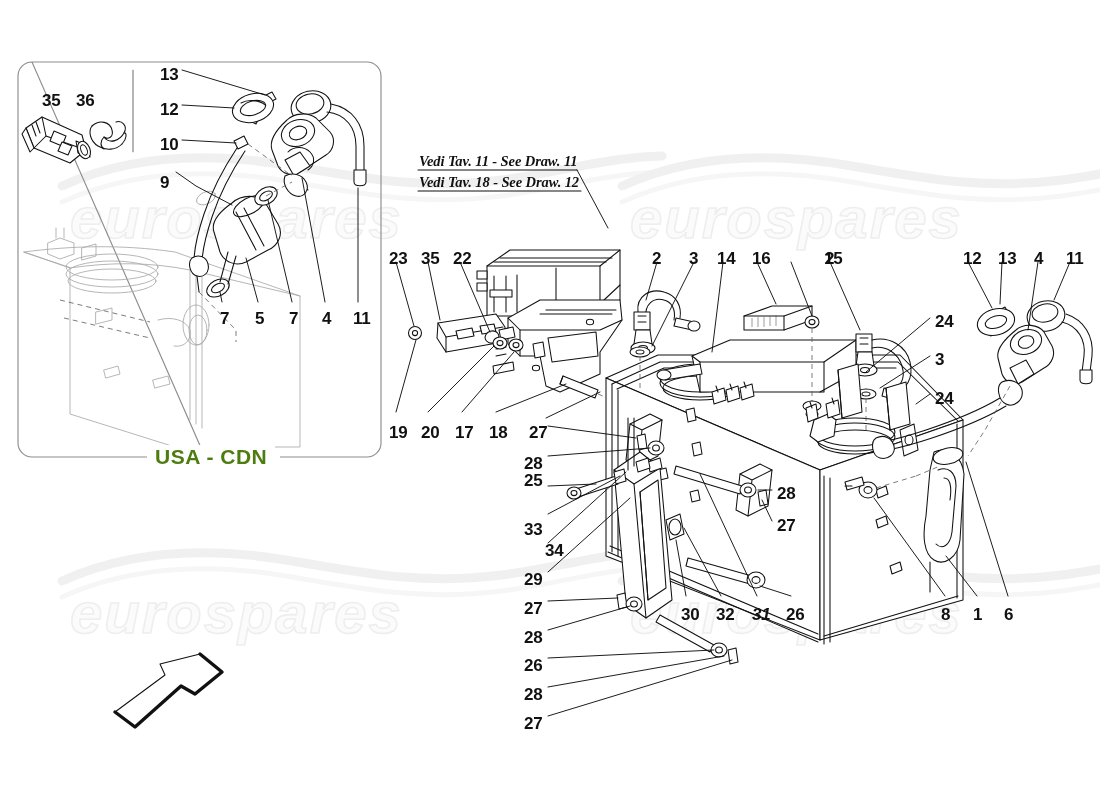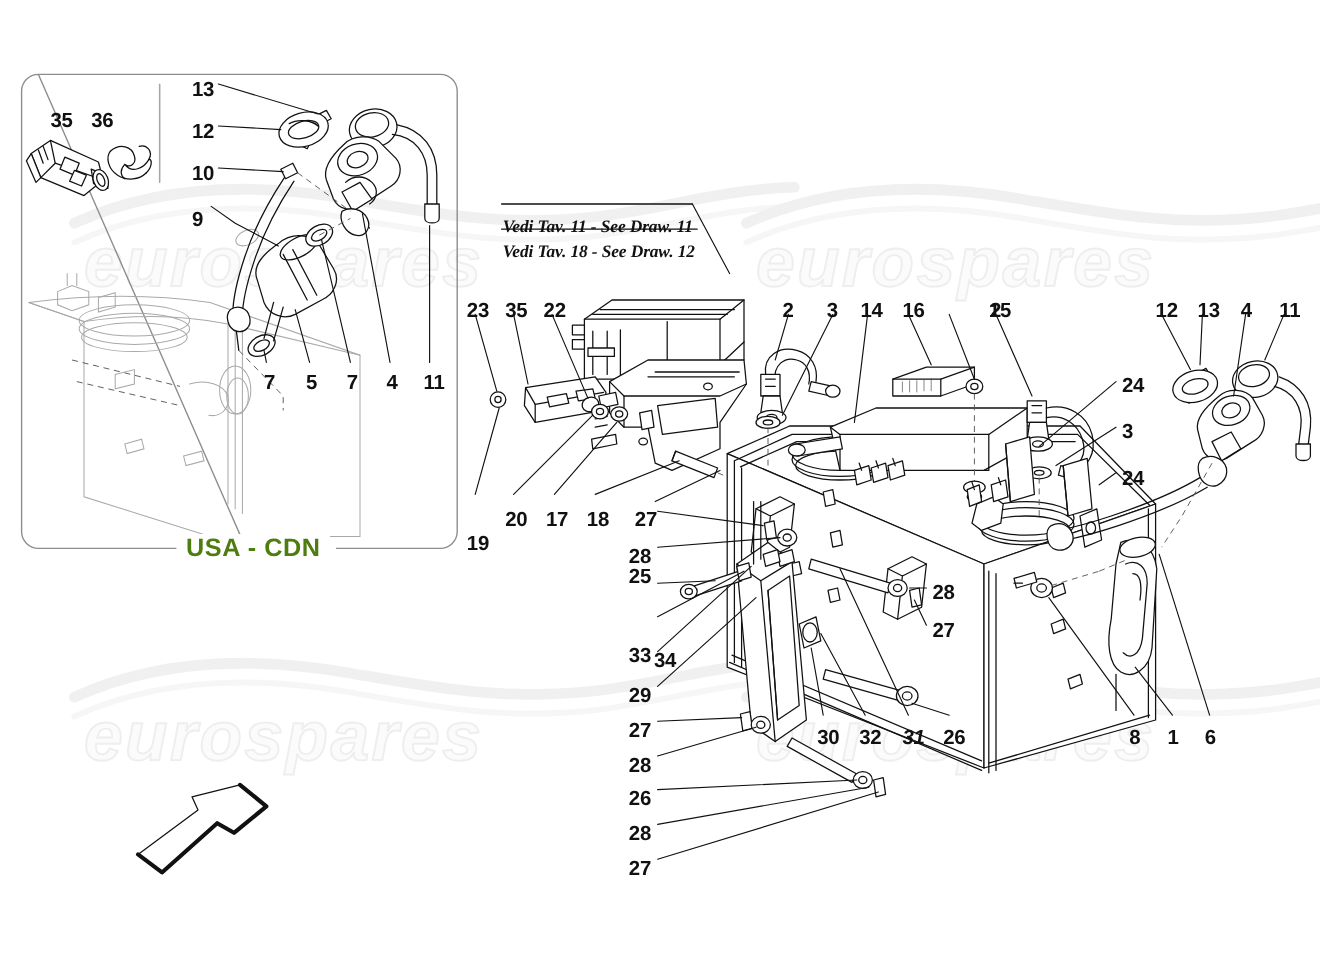--- a/index.html
+++ b/index.html
@@ -12,21 +12,21 @@
   #stage svg{position:absolute;left:0;top:0;}
   .wm-layer{position:absolute;left:0;top:0;width:1100px;height:800px;pointer-events:none;}
   .num{
     position:absolute;font-family:"Liberation Sans",sans-serif;
     font-weight:bold;font-size:17px;color:#111;line-height:1;
     letter-spacing:-0.2px;white-space:nowrap;
   }
   .cap{
     position:absolute;font-family:"Liberation Serif",serif;
     font-style:italic;font-weight:bold;font-size:14.5px;color:#111;
-    white-space:nowrap;letter-spacing:-0.1px;margin-top:28px;
+    white-space:nowrap;letter-spacing:-0.1px;
   }
   .usacdn{
     position:absolute;font-family:"Liberation Sans",sans-serif;
     font-weight:bold;font-size:21px;color:#4d7c0f;white-space:nowrap;
     letter-spacing:0.5px;background:#fff;padding:0 8px;
   }
 </style>
 </head>
 <body>
 
@@ -543,28 +543,28 @@
       <div class="num" style="left: 752px; top: 250px;">16</div>
       <div class="num" style="left: 824px; top: 250px;">15</div>
       <div class="num" style="left: 825px; top: 250px;">2</div>
       <div class="num" style="left: 963px; top: 250px;">12</div>
       <div class="num" style="left: 998px; top: 250px;">13</div>
       <div class="num" style="left: 1034px; top: 250px;">4</div>
       <div class="num" style="left: 1066px; top: 250px;">11</div>
       <div class="num" style="left: 935px; top: 313px;">24</div>
       <div class="num" style="left: 935px; top: 351px;">3</div>
       <div class="num" style="left: 935px; top: 390px;">24</div>
-      <div class="num" style="left: 389px; top: 424px; margin-top: 20px;">19</div>
+      <div class="num" style="left: 389px; top: 424px;">19</div>
       <div class="num" style="left: 421px; top: 424px;">20</div>
       <div class="num" style="left: 455px; top: 424px;">17</div>
       <div class="num" style="left: 489px; top: 424px;">18</div>
       <div class="num" style="left: 529px; top: 424px;">27</div>
       <div class="num" style="left: 524px; top: 455px;">28</div>
       <div class="num" style="left: 524px; top: 472px; text-align: right;">25</div>
-      <div class="num" style="left: 524px; top: 538px;">33</div>
+      <div class="num" style="left: 524px; top: 521px;">33</div>
       <div class="num" style="left: 524px; top: 542px; margin-left: 21px;">34</div>
       <div class="num" style="left: 524px; top: 571px;">29</div>
       <div class="num" style="left: 524px; top: 600px;">27</div>
       <div class="num" style="left: 524px; top: 629px;">28</div>
       <div class="num" style="left: 524px; top: 657px;">26</div>
       <div class="num" style="left: 524px; top: 686px;">28</div>
       <div class="num" style="left: 524px; top: 715px;">27</div>
       <div class="num" style="left: 777px; top: 485px;">28</div>
       <div class="num" style="left: 777px; top: 517px;">27</div>
       <div class="num" style="left: 681px; top: 606px;">30</div>

